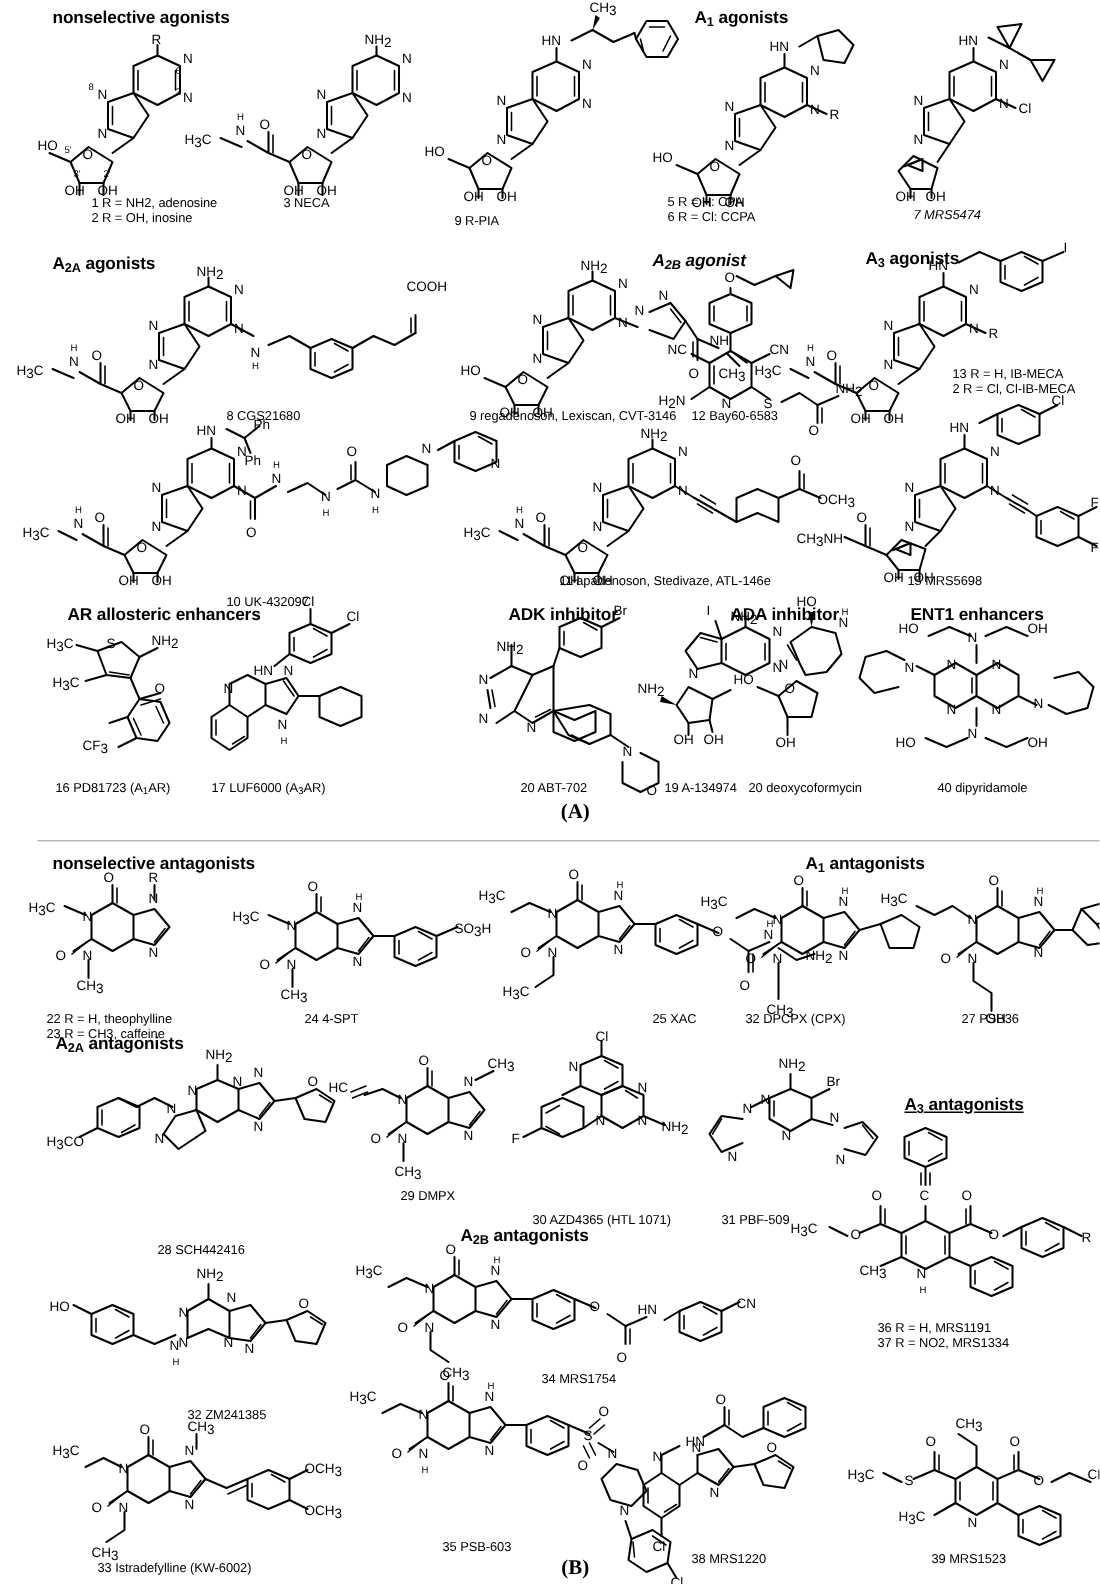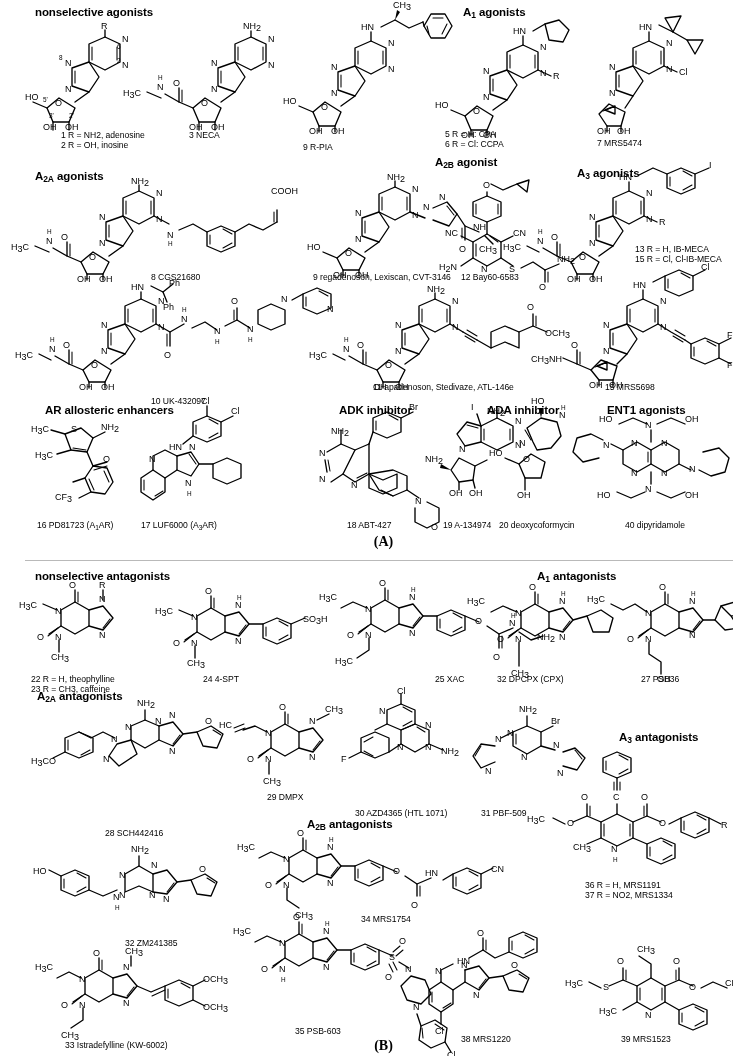--- a/index.html
+++ b/index.html
@@ -60,26 +60,26 @@
 </head>
 <body>
 
 <div class="figure">
 
   <div class="panel" id="panel-a">
 
     <div class="hdr" style="left:18px;top:6px;"><span>nonselective agonists</span></div>
     <div class="hdr" style="left:446px;top:6px;"><span>A</span><sub>1</sub><span> agonists</span></div>
     <div class="hdr" style="left:18px;top:170px;"><span>A</span><sub>2A</sub><span> agonists</span></div>
-    <div class="hdr" style="left:418px;top:156px;"><span>A</span><sub>2B</sub><span> agonist</span></div>
+    <div class="hdr" style="left:418px;top:168px;font-style:italic;"><span>A</span><sub>2B</sub><span> agonist</span></div>
     <div class="hdr" style="left:560px;top:167px;"><span>A</span><sub>3</sub><span> agonists</span></div>
     <div class="hdr" style="left:28px;top:404px;"><span>AR allosteric enhancers</span></div>
     <div class="hdr" style="left:322px;top:404px;"><span>ADK inhibitor</span></div>
     <div class="hdr" style="left:470px;top:404px;"><span>ADA inhibitor</span></div>
-    <div class="hdr" style="left:590px;top:404px;"><span>ENT1 agonists</span></div>
+    <div class="hdr" style="left:590px;top:404px;"><span>ENT1 enhancers</span></div>
 
     <div class="struct" style="left:8px;top:18px;">
       <svg width="148" height="112" viewBox="0 0 148 112">
 
         <path class="bond" d="M64 44 L64 26 L80 19 L95 26 L95 44 L80 52 Z"></path>
         <path class="bondt" d="M67 42 L67 29 M92 29 L92 42"></path>
         <path class="bond" d="M64 44 L47 50 L47 68 L64 74 L74 59 Z"></path>
         <path class="bondt" d="M50 53 L50 65"></path>
         <text x="40" y="48">N</text>
         <text x="40" y="74">N</text>
@@ -223,21 +223,21 @@
 
         <path class="bond" d="M38 82 L30 94"></path>
         <path class="bond" d="M14 90 L4 100 L12 112 L26 112 L30 98 Z"></path>
         <path class="bond" d="M10 96 L20 92 L20 100 Z"></path>
         <path class="bondt" d="M8 97 L18 93"></path>
         <path class="bond" d="M12 112 L12 118 M26 112 L26 118"></path>
         <text x="2" y="120">OH</text>
         <text x="22" y="120">OH</text>
       </svg>
     </div>
-    <div class="cap" style="left:580px;top:138px;"><span>7 MRS5474</span></div>
+    <div class="cap" style="left:592px;top:138px;font-style:italic;"><span>7 MRS5474</span></div>
 
     <div class="struct" style="left:14px;top:182px;">
       <svg width="300" height="100" viewBox="0 0 300 100">
         <path class="bond" d="M92 34 L92 16 L108 9 L123 16 L123 34 L108 42 Z"></path>
         <path class="bondt" d="M95 32 L95 19 M120 19 L120 32"></path>
         <path class="bond" d="M92 34 L75 40 L75 58 L92 64 L102 49 Z"></path>
         <path class="bondt" d="M78 43 L78 55"></path>
         <text x="68" y="38">N</text>
         <text x="68" y="64">N</text>
         <text x="125" y="14">N</text>
@@ -377,21 +377,21 @@
         <text x="-6" y="68">O</text>
         <path class="bond" d="M0 84 L-14 76"></path>
         <text x="-20" y="72">N</text>
         <text class="sm" x="-19" y="62">H</text>
         <path class="bond" d="M-18 80 L-30 74"></path>
         <text x="-54" y="78">H<tspan class="sm" dy="2">3</tspan><tspan dy="-2">C</tspan></text>
       </svg>
     </div>
     <div class="cap" style="left:618px;top:244px;">
       <div><span>13  R = H,  IB-MECA</span></div>
-      <div><span>15  R = Cl,  Cl-IB-MECA</span></div>
+      <div><span>2  R = Cl,  Cl-IB-MECA</span></div>
     </div>
 
     <div class="struct" style="left:20px;top:286px;">
       <svg width="330" height="100" viewBox="0 0 330 100">
         <path class="bond" d="M88 38 L88 20 L104 13 L119 20 L119 38 L104 46 Z"></path>
         <path class="bondt" d="M91 36 L91 23 M116 23 L116 36"></path>
         <path class="bond" d="M88 38 L71 44 L71 62 L88 68 L98 53 Z"></path>
         <path class="bondt" d="M74 47 L74 59"></path>
         <text x="64" y="42">N</text>
         <text x="64" y="68">N</text>
@@ -612,21 +612,21 @@
 
         <path class="ring" d="M52 62 L66 68 L80 62 L80 76 L66 82 L52 76 Z"></path>
         <path class="bond" d="M52 62 L62 78 L76 84 L90 78 L90 64 L76 58 Z"></path>
         <path class="bondt" d="M64 78 L76 84"></path>
         <path class="bond" d="M90 78 L102 86"></path>
         <text x="98" y="92">N</text>
         <path class="bond" d="M110 90 L122 96 L122 110 L110 116 L98 110 L98 96"></path>
         <text x="114" y="118">O</text>
       </svg>
     </div>
-    <div class="cap" style="left:330px;top:520px;"><span>18 ABT-427</span></div>
+    <div class="cap" style="left:330px;top:520px;"><span>20 ABT-702</span></div>
 
     <div class="struct" style="left:412px;top:412px;">
       <svg width="130" height="100" viewBox="0 0 130 100">
 
         <path class="bond" d="M52 30 L52 14 L68 6 L84 14 L84 30 L68 38 Z"></path>
         <path class="bondt" d="M55 28 L55 17 M81 17 L81 28"></path>
         <text x="86" y="12">N</text>
         <text x="86" y="36">N</text>
         <text x="58" y="2">NH<tspan class="sm" dy="2">2</tspan></text>
         <path class="bond" d="M68 6 L68 0"></path>
@@ -707,21 +707,21 @@
   </div>
 
   <div class="sep" style="top:560px;"></div>
 
   <div class="panel" id="panel-b">
 
     <div class="hdr" style="left:18px;top:14px;"><span>nonselective antagonists</span></div>
     <div class="hdr" style="left:520px;top:14px;"><span>A</span><sub>1</sub><span> antagonists</span></div>
     <div class="hdr" style="left:20px;top:134px;"><span>A</span><sub>2A</sub><span> antagonists</span></div>
     <div class="hdr" style="left:290px;top:262px;"><span>A</span><sub>2B</sub><span> antagonists</span></div>
-    <div class="hdr" style="left:602px;top:175px;"><span>A</span><sub>3</sub><span> antagonists</span></div>
+    <div class="hdr" style="left:586px;top:175px;text-decoration:underline;"><span>A</span><sub>3</sub><span> antagonists</span></div>
 
     <div class="struct" style="left:14px;top:32px;">
       <svg width="130" height="80" viewBox="0 0 130 80">
         <path class="bond" d="M30 22 L30 38 L44 46 L58 38 L58 22 L44 14 Z"></path>
         <text x="24" y="26">N</text>
         <text x="24" y="52">N</text>
         <path class="bond" d="M44 14 L44 2"></path>
         <path class="bondt" d="M47 14 L47 4"></path>
         <text x="38" y="0">O</text>
         <path class="bond" d="M30 38 L18 46"></path>

